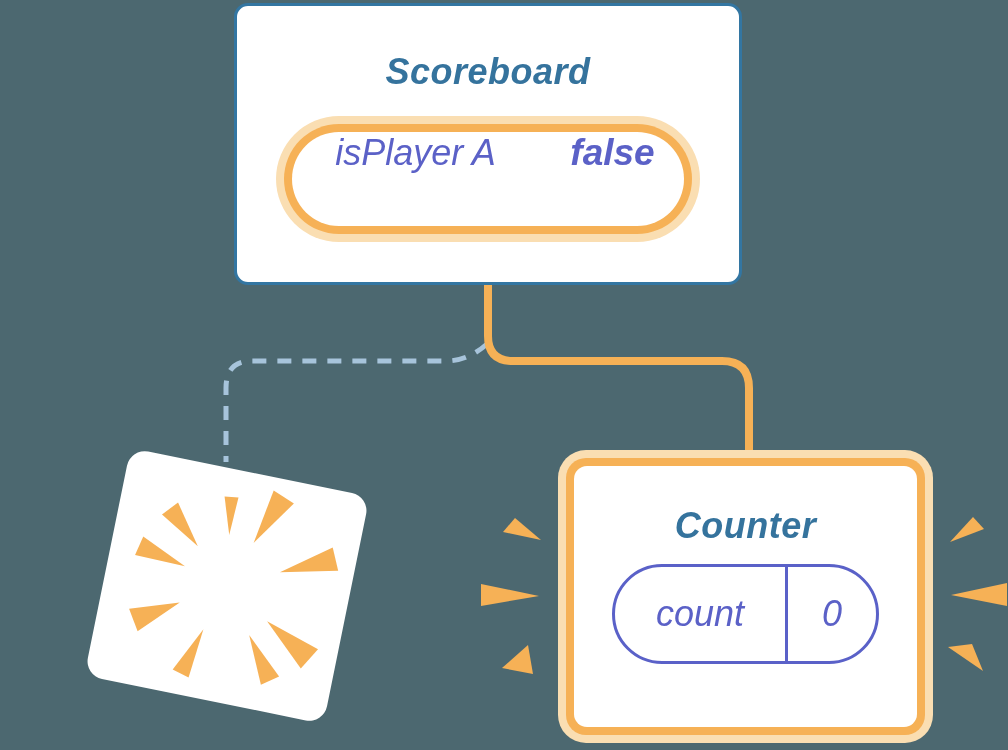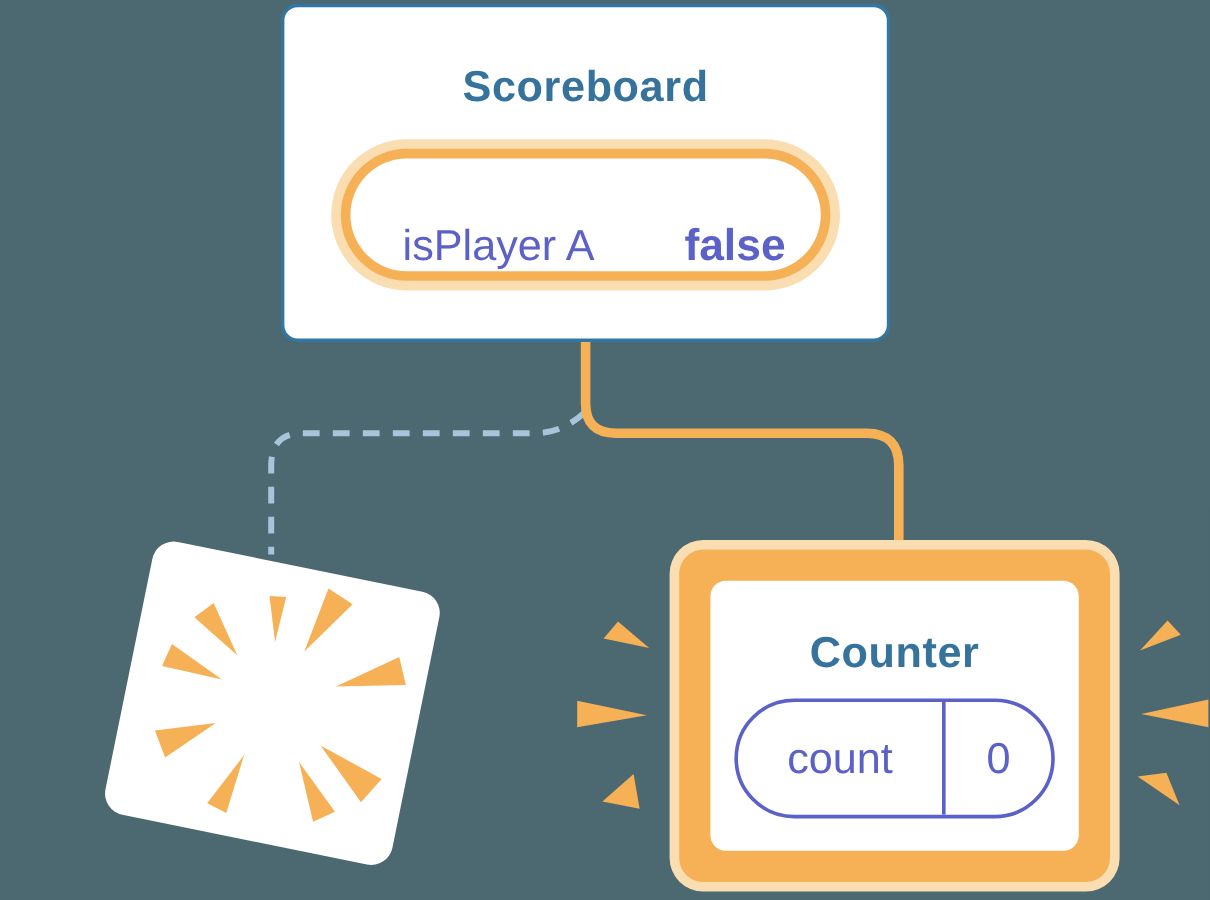--- a/index.html
+++ b/index.html
@@ -13,21 +13,21 @@
     --pill-border-purple:#5A61C8;
     --dashed-blue:#A7C4DB;
   }
   html,body{margin:0;padding:0;}
   body{
     width:1008px;height:750px;
     background:var(--background);
     font-family:"Liberation Sans", sans-serif;
     overflow:hidden;
   }
-  .scene{position:relative;width:1008px;height:750px;}
+  .scene{position:relative;width:1008px;height:750px;font-style:italic;}
   svg.overlay{position:absolute;left:0;top:0;width:1008px;height:750px;display:block;}
 
   
   .scoreboard-card{
     position:absolute;left:234px;top:3px;width:508px;height:282px;
     background:var(--card-bg);
     border:3px solid var(--card-border-blue);
     border-radius:14px;
     box-sizing:border-box;
     display:flex;flex-direction:column;align-items:center;
@@ -48,21 +48,21 @@
   .sb-pill-mid{
     width:100%;height:100%;box-sizing:border-box;
     background:var(--orange);
     border-radius:55px;
     padding:8px;
   }
   .sb-pill-inner{
     width:100%;height:100%;box-sizing:border-box;
     background:var(--card-bg);
     border-radius:47px;
-    display:flex;flex-direction:row;align-items:flex-end;
+    display:flex;flex-direction:row;align-items:flex-start;
     overflow:hidden;
   }
   .sb-pill-key{
     width:247px;display:flex;align-items:center;justify-content:center;
     font-size:36px;color:var(--purple);
   }
   .sb-pill-divider{width:2px;background:var(--orange);}
   .sb-pill-value{
     flex:1;display:flex;align-items:center;justify-content:center;
     font-size:37px;font-weight:700;color:var(--purple);
@@ -73,21 +73,21 @@
     position:absolute;left:558px;top:450px;width:375px;height:293px;
     box-sizing:border-box;
     background:var(--orange-pale);
     border-radius:28px;
     padding:8px;
   }
   .counter-card-mid{
     width:100%;height:100%;box-sizing:border-box;
     background:var(--orange);
     border-radius:20px;
-    padding:26px;
+    padding:8px;
   }
   .counter-card-inner{
     width:100%;height:100%;box-sizing:border-box;
     background:var(--card-bg);
     border-radius:13px;
     display:flex;flex-direction:column;align-items:center;
   }
   .counter-card-inner .card-title{margin-top:38px;}
   .cnt-pill{
     margin-top:16px;

